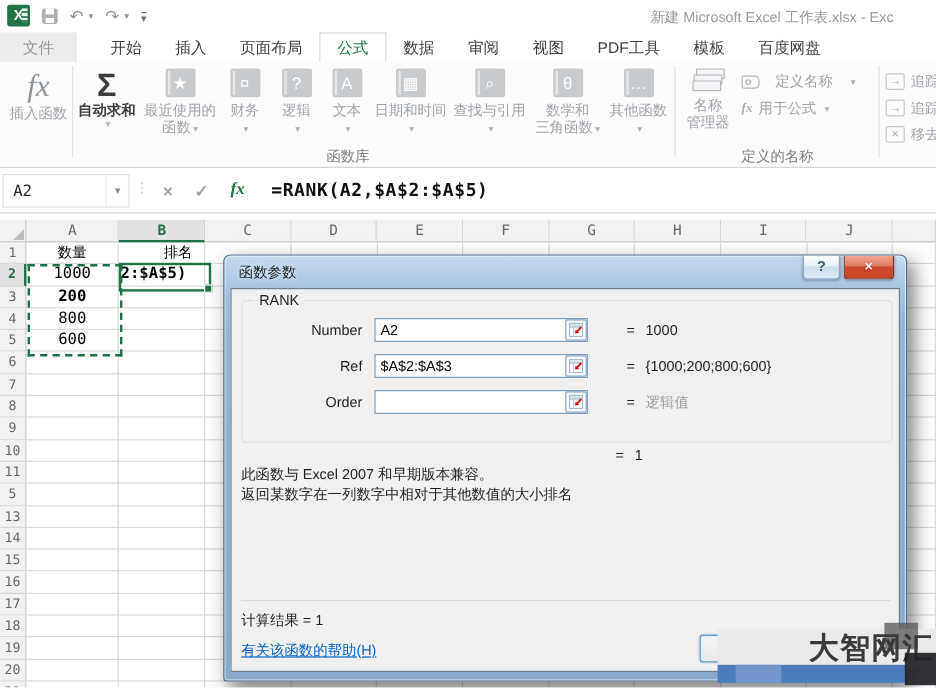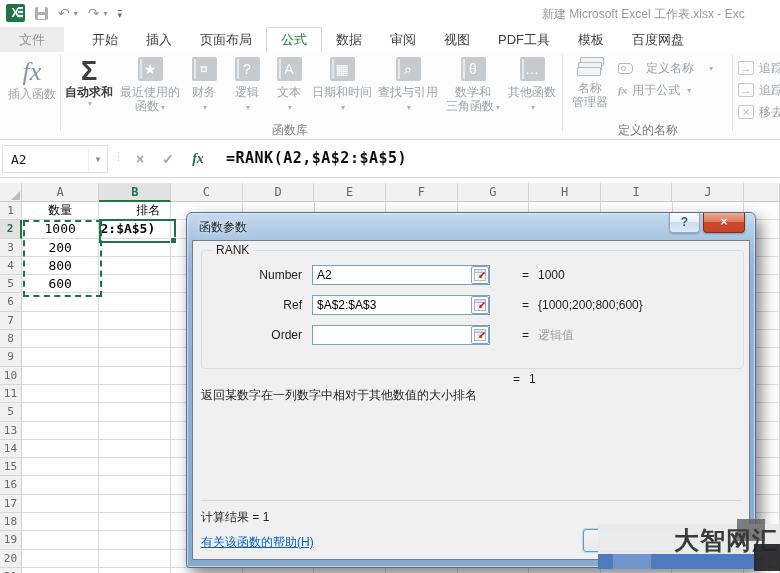--- a/index.html
+++ b/index.html
@@ -303,21 +303,21 @@
         <div class="cell" style="width: 72px;"></div>
         <div class="cell" style="width: 72px;"></div>
         <div class="cell" style="width: 72px;"></div>
         <div class="cell" style="width: 72px;"></div>
         <div class="cell" style="width: 72px;"></div>
         <div class="cell" style="width: 72px;"></div>
         <div class="cell" style="width: 36px;"></div>
       </div>
       <div class="grow">
         <div class="rhdr">3</div>
-        <div class="cell num" style="width: 78px;">200</div>
+        <div class="cell num" style="width: 78px; font-weight: bold;">200</div>
         <div class="cell" style="width: 72px;"></div>
         <div class="cell" style="width: 72px;"></div>
         <div class="cell" style="width: 72px;"></div>
         <div class="cell" style="width: 72px;"></div>
         <div class="cell" style="width: 72px;"></div>
         <div class="cell" style="width: 72px;"></div>
         <div class="cell" style="width: 72px;"></div>
         <div class="cell" style="width: 72px;"></div>
         <div class="cell" style="width: 72px;"></div>
         <div class="cell" style="width: 36px;"></div>
@@ -632,20 +632,21 @@
               <span class="feq">=</span>
               <span class="fres muted">逻辑值</span>
             </div>
           </div>
       </div>
       <div id="eq-result">
         <span class="feq">=</span>
         <span class="fres">1</span>
       </div>
       <div id="desc">
+        <div>此函数与 Excel 2007 和早期版本兼容。</div>
         <div>返回某数字在一列数字中相对于其他数值的大小排名</div>
       </div>
       <div id="dlg-sep"></div>
       <div id="calc-result">计算结果 =  1</div>
       <div id="help-link">有关该函数的帮助(H)</div>
       <div id="ok-button"></div>
     </div>
   </div>
 
   <div id="watermark">

